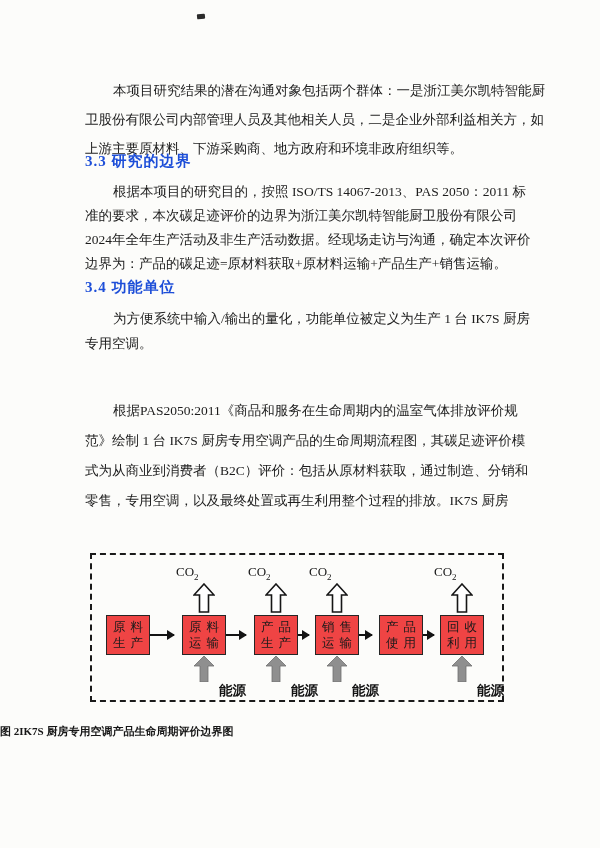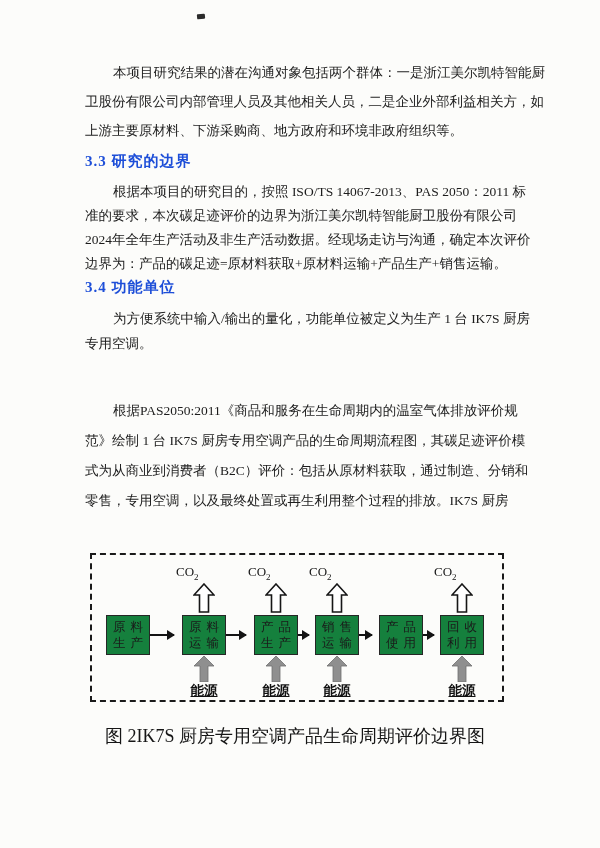--- a/index.html
+++ b/index.html
@@ -44,62 +44,61 @@
   .flow{
     position:absolute;left:90px;top:553px;width:414px;height:149px;
     border:2px dashed #1a1a1a;
     box-sizing:border-box;
   }
   .stage{
     position:absolute;top:0;width:56px;height:100%;
   }
   .sbox{
     position:absolute;top:60px;left:6px;width:44px;height:40px;
-    border:1.7px solid #262626;background:#15803d;
+    border:1.7px solid #262626;background:#ef4444;
     box-sizing:border-box;
     display:flex;flex-direction:column;align-items:center;justify-content:center;
     font-size:12.5px;line-height:16px;color:#1a1a1a;
   }
   .sbox span{letter-spacing:5px;margin-right:-5px;white-space:nowrap;}
   .co2label{
     position:absolute;top:9px;left:0;width:100%;
     text-align:left;font-size:13px;font-weight:400;color:#161616;
     white-space:nowrap;
   }
   .co2label sub{font-size:9px;}
   .co2arrow{position:absolute;top:28px;left:17px;}
   .energyarrow{position:absolute;top:101px;left:18px;}
   .energylabel{
-    position:absolute;top:127px;left:0;width:100%;
-    text-align:center;font-size:13.5px;font-weight:bold;color:#111;
-    white-space:nowrap;
-    text-decoration:underline;
+    position:absolute;top:127px;left:14px;width:100%;
+    text-align:right;font-size:13.5px;font-weight:bold;color:#111;
+    white-space:nowrap;
   }
   .conn{
     position:absolute;top:79px;height:2px;background:#141414;
   }
   .conn::after{
     content:"";position:absolute;right:-1px;top:-4px;
     border-left:8px solid #141414;
     border-top:5px solid transparent;border-bottom:5px solid transparent;
   }
   .caption{
     position:absolute;left:0;top:724px;width:590px;
-    text-align:center;font-weight:normal;font-size:18px;color:#161616;
+    text-align:left;font-weight:bold;font-size:11px;color:#161616;
     white-space:nowrap;
   }
 </style>
 </head>
 <body>
 
 <div class="page">
 
   <div class="speck"></div>
 
-  <div class="col p1" style="top:58px">
+  <div class="col p1" style="top:76px">
     <span class="line indent">本项目研究结果的潜在沟通对象包括两个群体：一是浙江美尔凯特智能厨</span>
     <span class="line">卫股份有限公司内部管理人员及其他相关人员，二是企业外部利益相关方，如</span>
     <span class="line last">上游主要原材料、下游采购商、地方政府和环境非政府组织等。</span>
   </div>
 
   <div class="heading" style="top:152px">3.3 研究的边界</div>
   <div class="col p33" style="top:180px">
     <span class="line indent">根据本项目的研究目的，按照 ISO/TS 14067-2013、PAS 2050：2011 标</span>
     <span class="line">准的要求，本次碳足迹评价的边界为浙江美尔凯特智能厨卫股份有限公司</span>
     <span class="line">2024年全年生产活动及非生产活动数据。经现场走访与沟通，确定本次评价</span>

